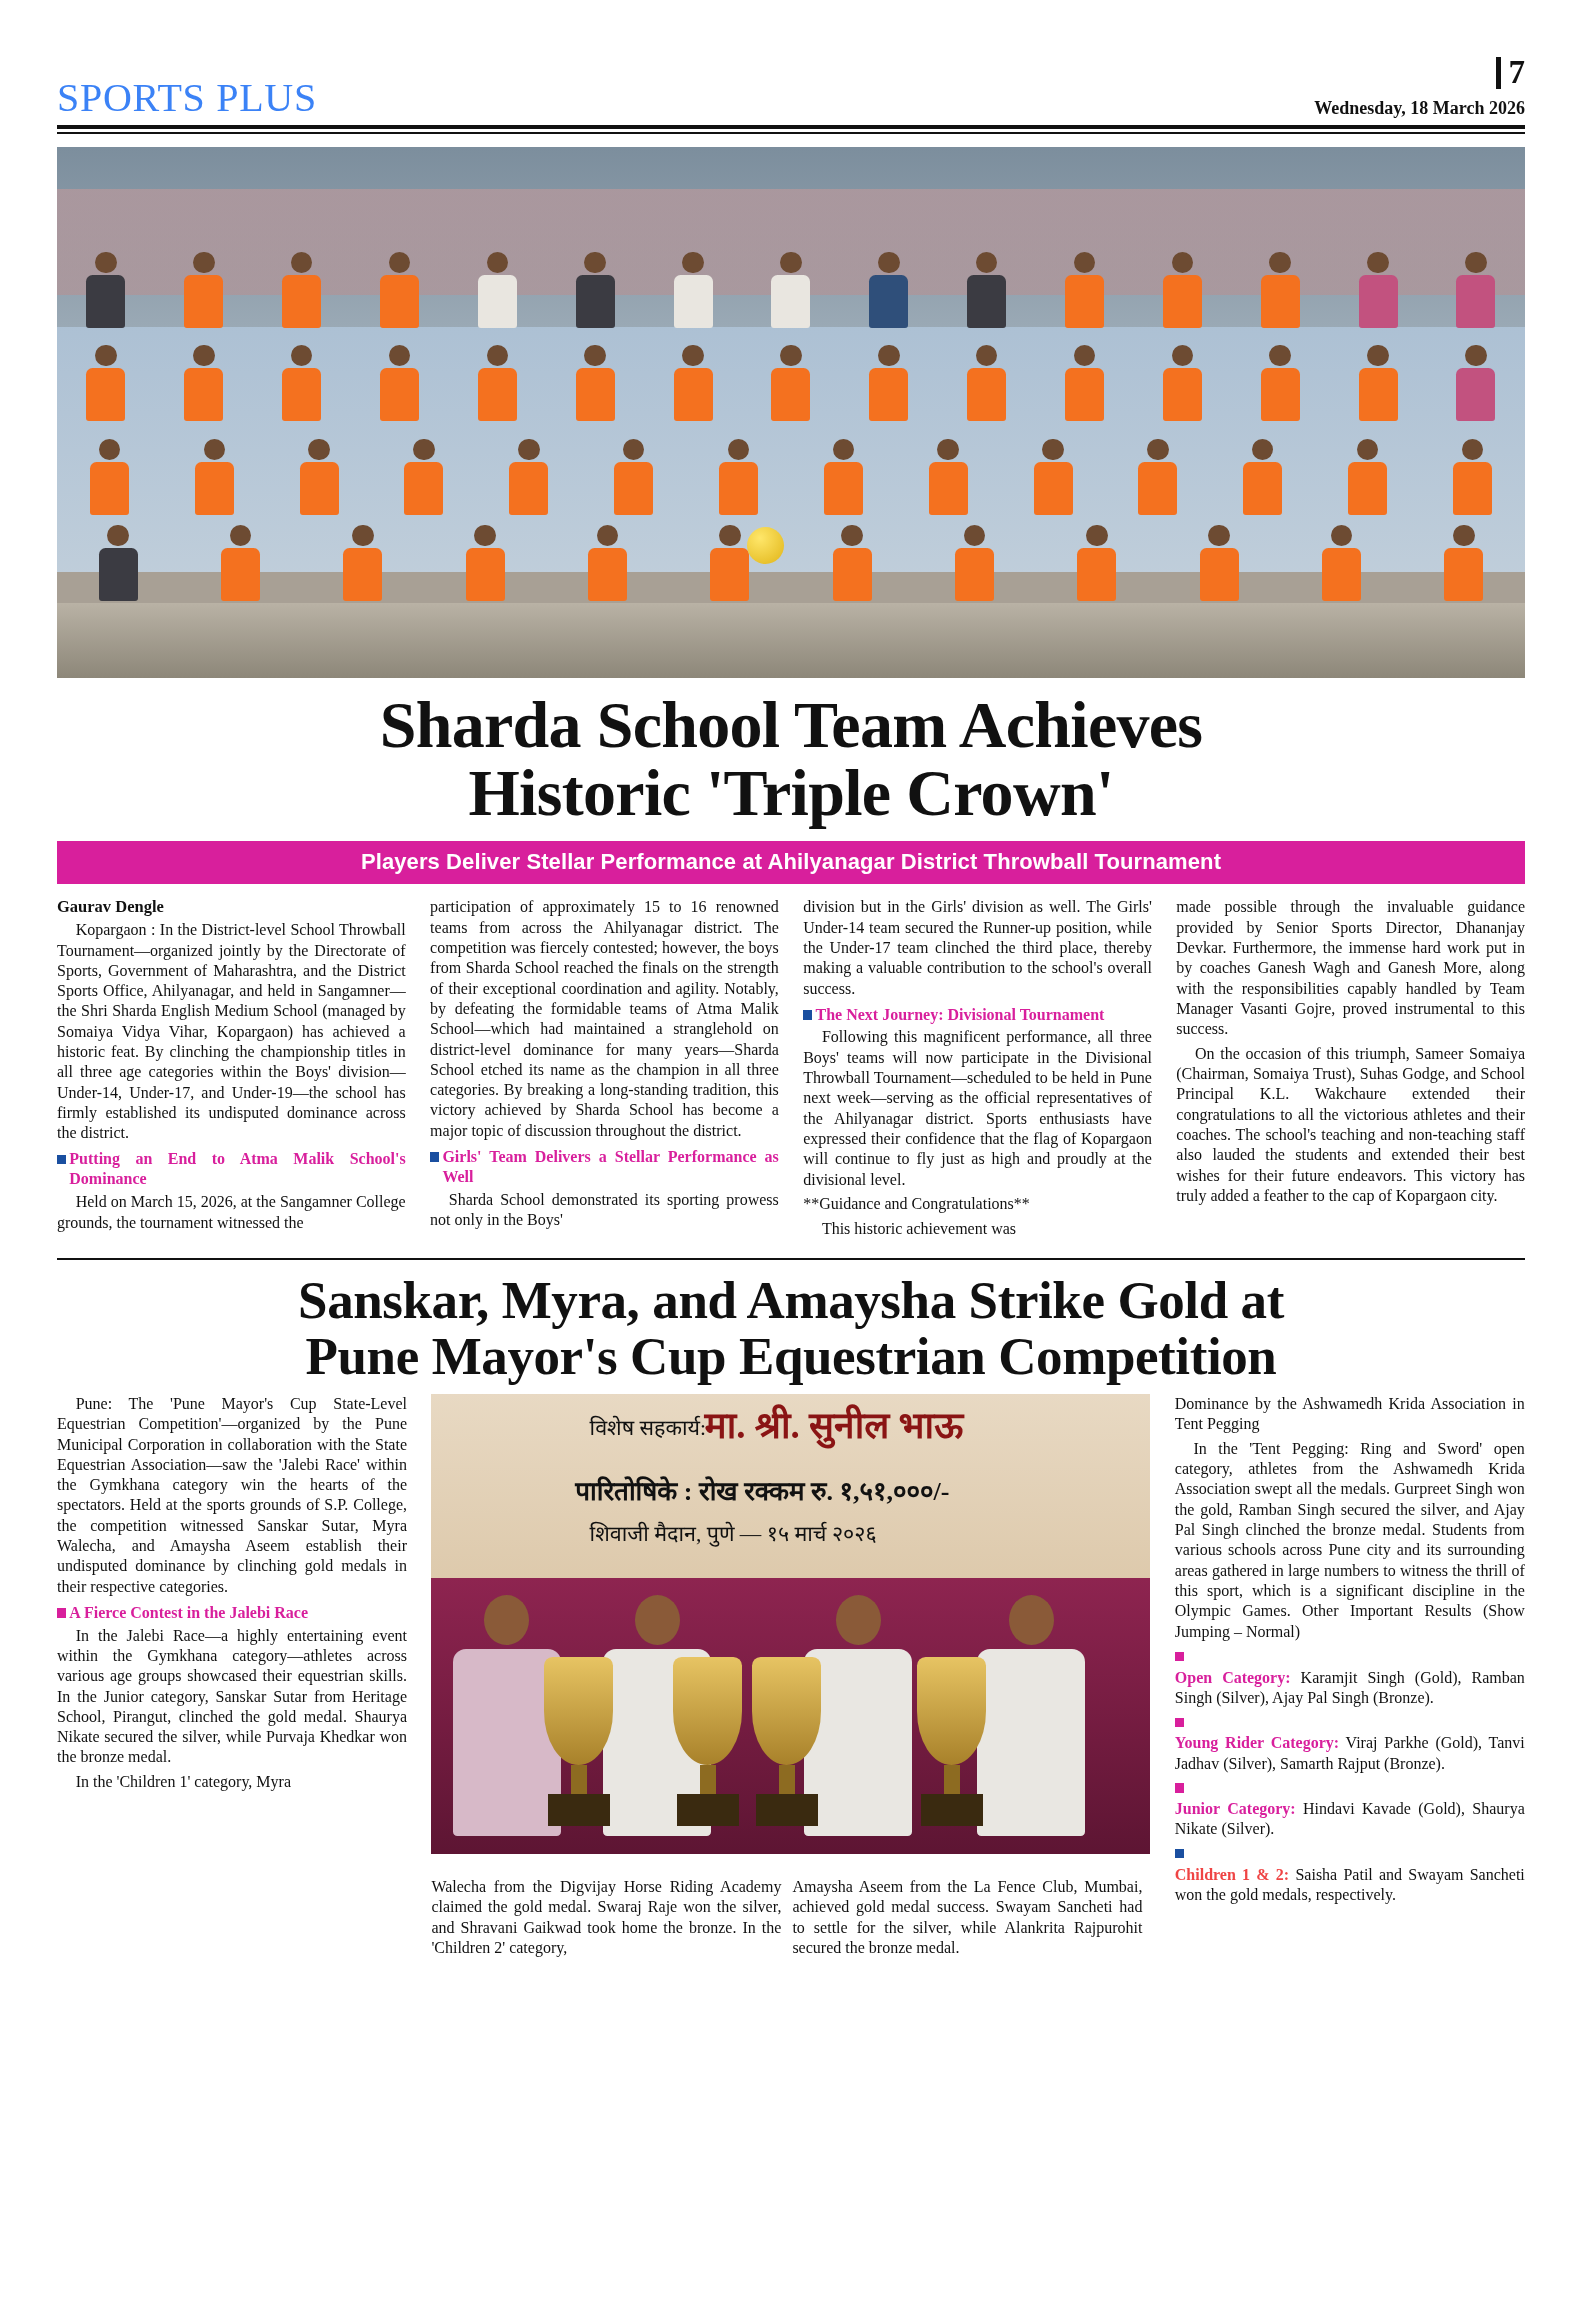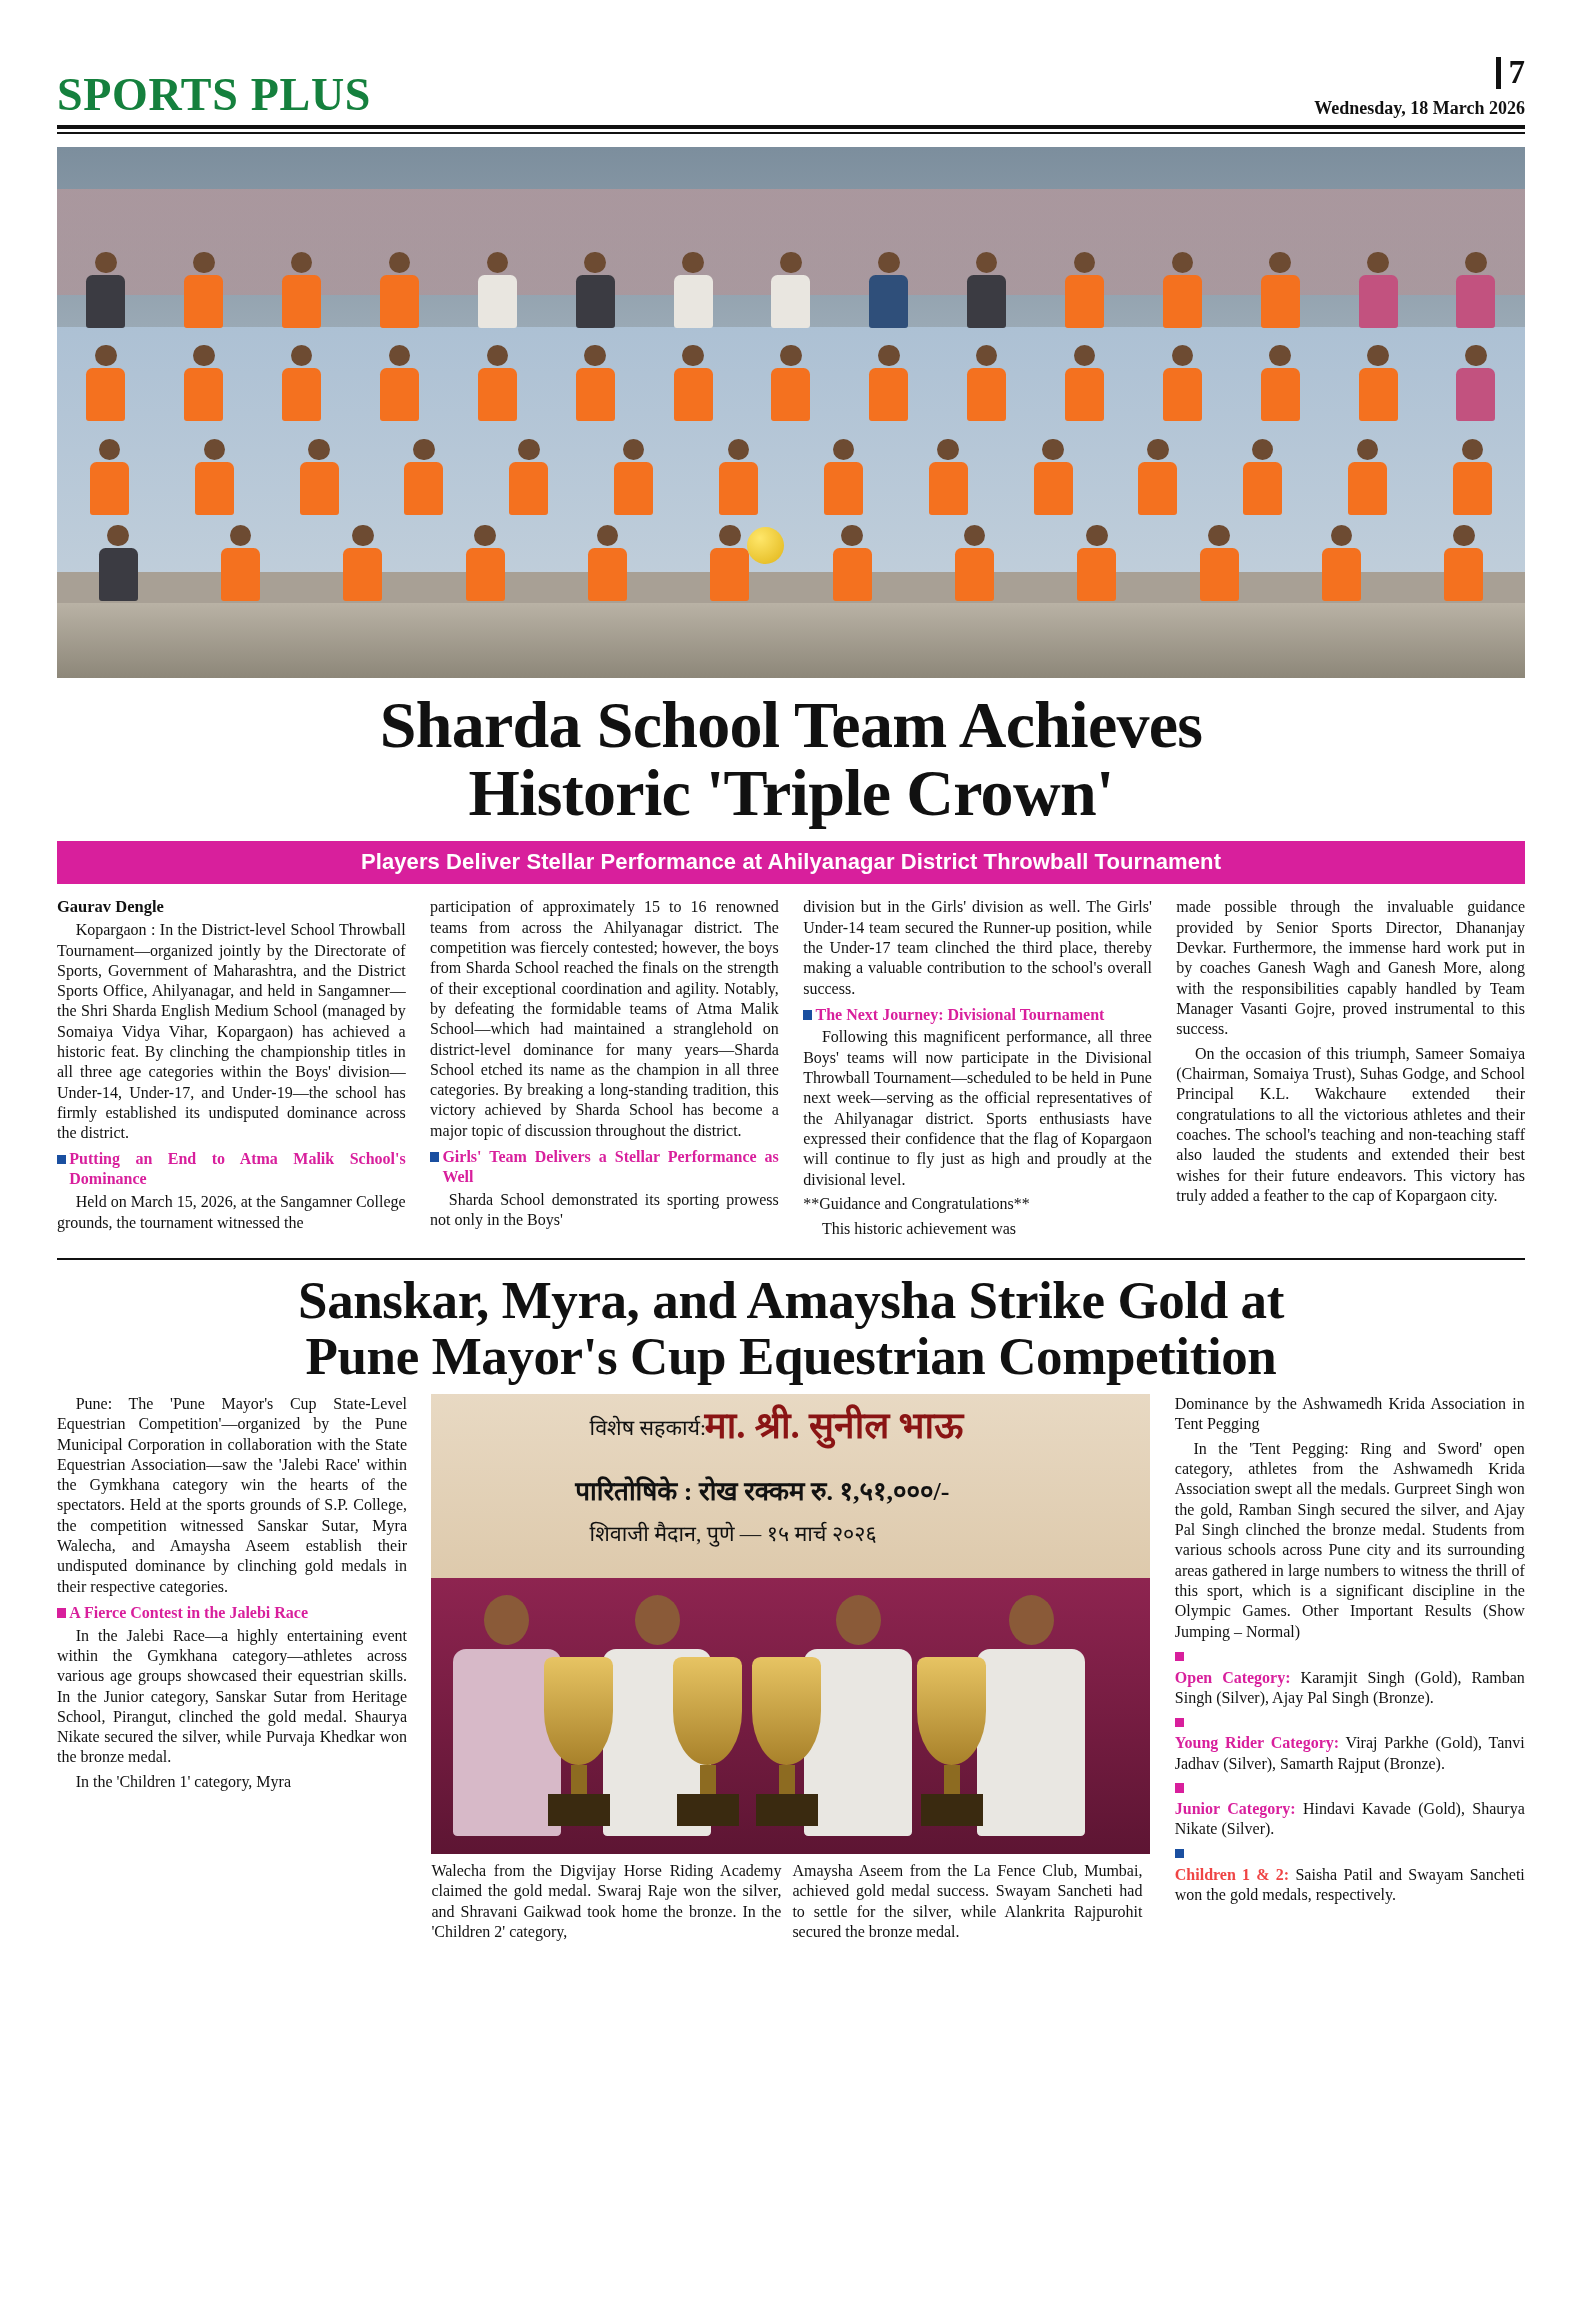--- a/index.html
+++ b/index.html
@@ -31,24 +31,24 @@
 
   
   .masthead {
     display: flex;
     align-items: flex-end;
     justify-content: space-between;
     height: 75px;
   }
   .masthead-title {
     font-family: "Liberation Serif", serif;
-    font-weight: bold;
-    font-size: 46px;
+    font-weight: normal;
+    font-size: 40px;
     letter-spacing: 0.7px;
-    color: #15803d;
+    color: #3b82f6;
     line-height: 1;
   }
   .masthead-right {
     text-align: right;
     line-height: 1.05;
   }
   .page-number-wrap {
     display: flex;
     align-items: center;
     justify-content: flex-end;
@@ -314,21 +314,21 @@
     background: #8a5a38; margin: 0 auto 3.6px auto;
   }
   .person2 .torso {
     width: 108px; height: 187px; border-radius: 13px 13px 4.3px 4.3px;
     background: #e9e7e2;
   }
   .person2.pink .torso { background: #d7b9c8; }
   .caption-cols {
     display: flex;
     gap: 11px;
-    margin-top: 7px;
+    margin-top: 23px;
   }
   .caption-col { width: 350px; }
 
   .list-item {
     display: flex;
     gap: 6.5px;
     align-items: flex-start;
     margin-bottom: 3.6px;
     flex-direction: column;
   }

